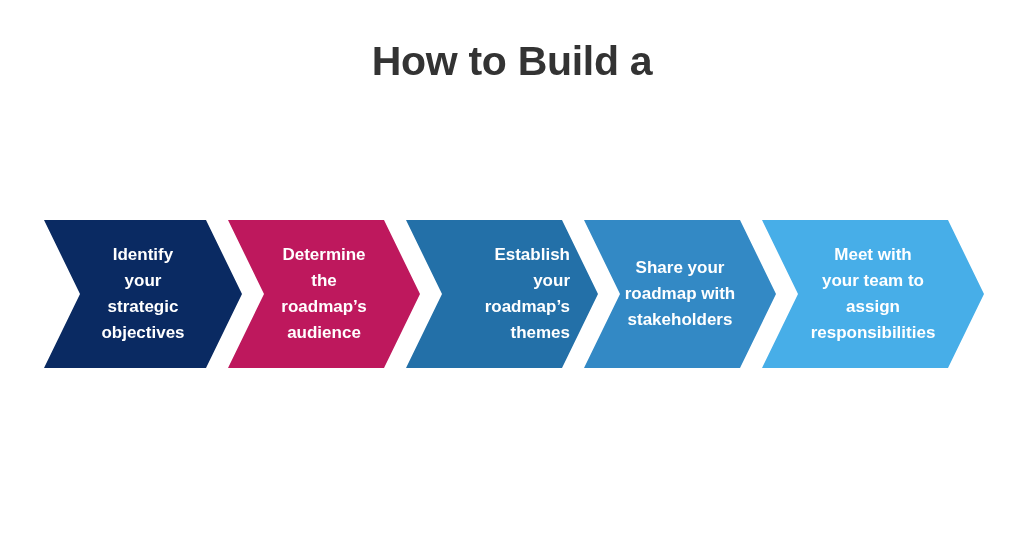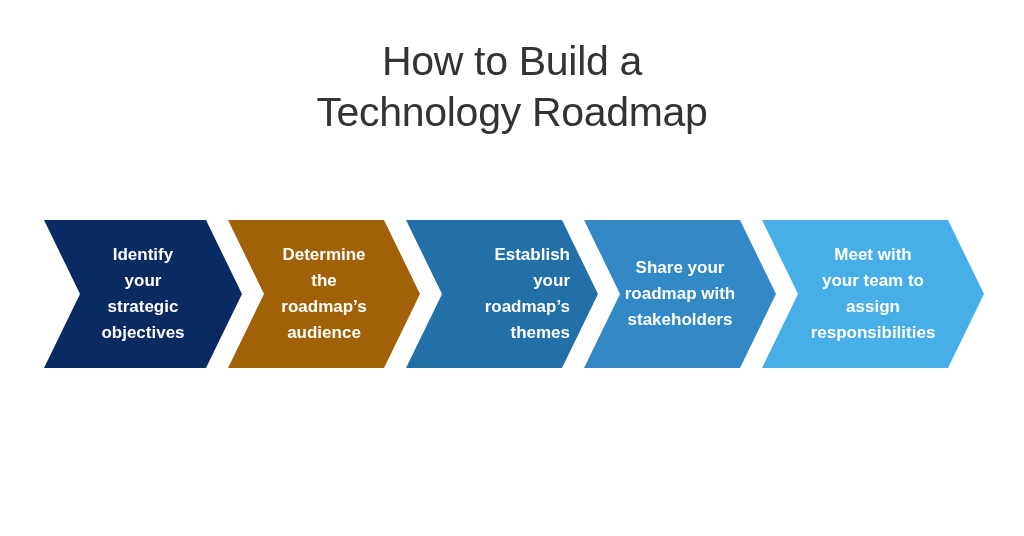--- a/index.html
+++ b/index.html
@@ -29,21 +29,21 @@
   .title-block {
     position: absolute;
     left: 0;
     top: 36px;
     width: 1024px;
     text-align: center;
   }
   .title-line {
     display: block;
     font-family: "Liberation Sans", sans-serif;
-    font-weight: normal;
+    font-weight: bold;
     font-size: 41px;
     line-height: 51px;
     letter-spacing: -0.3px;
     color: #333333;
     white-space: pre;
   }
 
   
   .chevron-strip {
     position: absolute;
@@ -101,33 +101,32 @@
   .chev-4 .chevron-label { width: 142px; }
   .chev-5 .chevron-label { width: 168px; }
 </style>
 </head>
 <body>
 
 <div class="infographic" style="background: rgb(255, 255, 255);">
 
   <div class="title-block">
     <span class="title-line" style="color: rgb(51, 51, 51);">How to Build a</span>
-    <span class="title-line" style="color: rgb(51, 51, 51);">Technology Roadmap</span>
   </div>
 
   <div class="chevron-strip">
 
     <div class="chevron shape-notched chev-1" style="background: rgb(10, 42, 98);">
       <span class="chevron-label">Identify
 your
 strategic
 objectives</span>
     </div>
 
-    <div class="chevron shape-notched chev-2" style="background: #a16207;">
+    <div class="chevron shape-notched chev-2" style="background: #be185d;">
       <span class="chevron-label">Determine
 the
 roadmap’s
 audience</span>
     </div>
 
     <div class="chevron shape-notched chev-3" style="background: rgb(35, 112, 168);">
       <span class="chevron-label">Establish
 your
 roadmap’s

